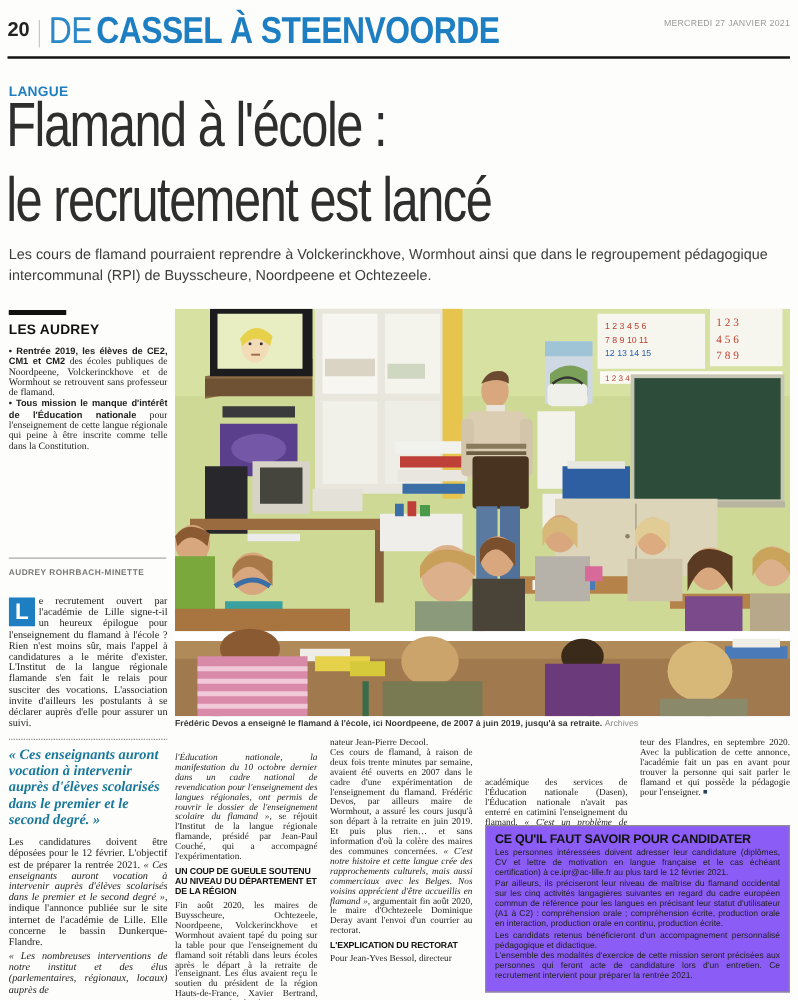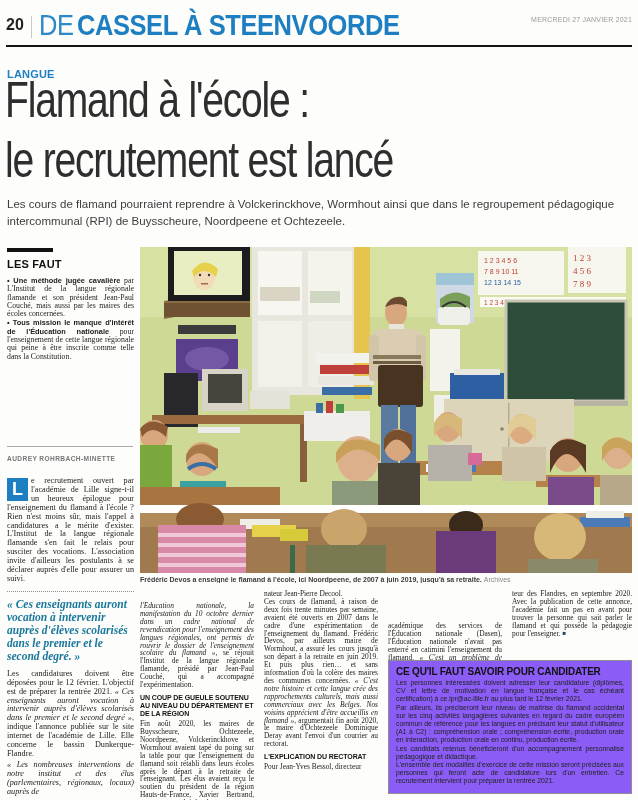--- a/index.html
+++ b/index.html
@@ -82,23 +82,23 @@
 <div class="header-rule"></div>
 
 <div class="kicker">LANGUE</div>
 <div class="headline-wrap">
   <div class="headline-line">Flamand à l'école :</div>
   <div class="headline-line">le recrutement est lancé</div>
 </div>
 <div class="standfirst">Les cours de flamand pourraient reprendre à Volckerinckhove, Wormhout ainsi que dans le regroupement pédagogique intercommunal (RPI) de Buysscheure, Noordpeene et Ochtezeele.</div>
 
 <div class="facts-bar"></div>
-<div class="facts-title">LES FAUT</div>
+<div class="facts-title">LES AUDREY</div>
 <div class="facts-list">
-  <p class="fact"><span class="lead">Une méthode jugée cavalière</span><span> par L'Institut de la langue régionale flamande et son président Jean-Paul Couché, mais aussi par les maires des écoles concernées.</span></p>
+  <p class="fact"><span class="lead">Rentrée 2019, les élèves de CE2, CM1 et CM2</span><span> des écoles publiques de Noordpeene, Volckerinckhove et de Wormhout se retrouvent sans professeur de flamand.</span></p>
   <p class="fact"><span class="lead">Tous mission le manque d'intérêt de l'Éducation nationale</span><span> pour l'enseignement de cette langue régionale qui peine à être inscrite comme telle dans la Constitution.</span></p>
 </div>
 <div class="rail-divider"></div>
 <div class="byline">AUDREY ROHRBACH-MINETTE</div>
 
 <div class="rail-flow">
   <p class="bodytext"><span class="dropcap">L</span><span>e recrutement ouvert par l'académie de Lille signe-t-il un heureux épilogue pour l'enseignement du flamand à l'école ? Rien n'est moins sûr, mais l'appel à candidatures a le mérite d'exister. L'Institut de la langue régionale flamande s'en fait le relais pour susciter des vocations. L'association invite d'ailleurs les postulants à se déclarer auprès d'elle pour assurer un suivi.</span></p>
   <hr class="dotted">
   <p class="pullquote">« Ces enseignants auront vocation à intervenir auprès d'élèves scolarisés dans le premier et le second degré. »</p>
   <p class="bodytext"><span>Les candidatures doivent être déposées pour le 12 février. L'objectif est de préparer la rentrée 2021. </span><span class="it">« Ces enseignants auront vocation à intervenir auprès d'élèves scolarisés dans le premier et le second degré »</span><span>, indique l'annonce publiée sur le site internet de l'académie de Lille. Elle concerne le bassin Dunkerque-Flandre.</span></p>

